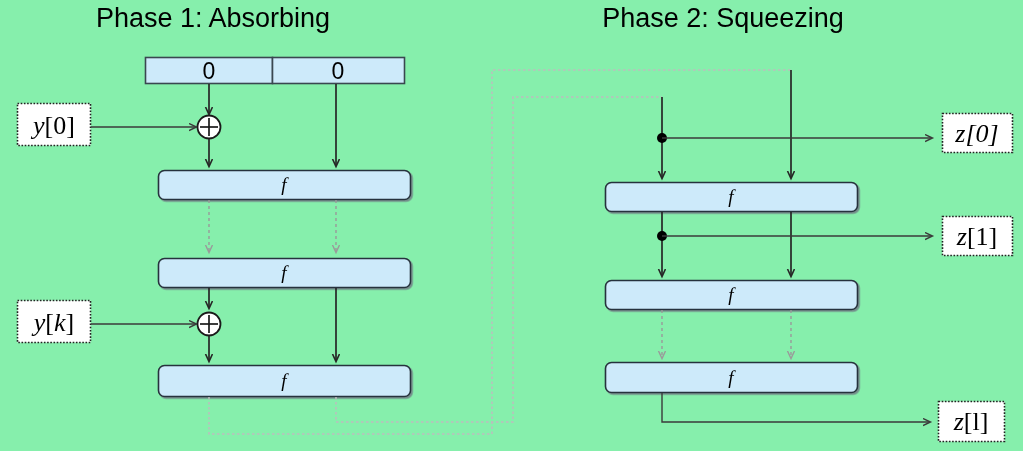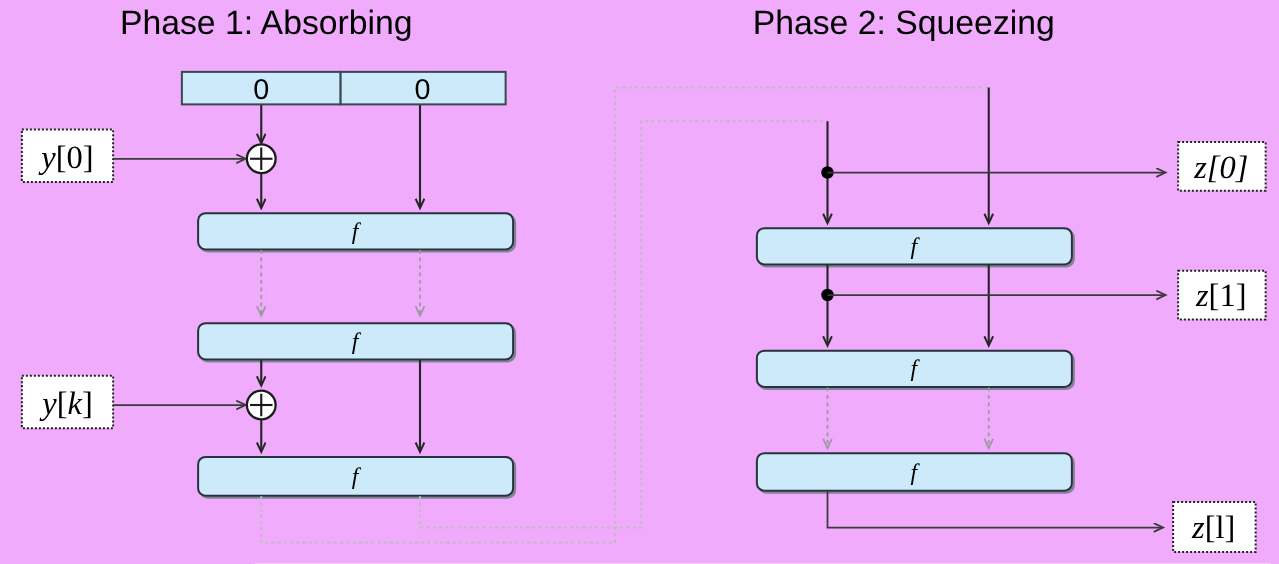--- a/index.html
+++ b/index.html
@@ -7,21 +7,21 @@
     padding: 0;
     background: #ffffff;
   }
   body {
     font-family: "Liberation Sans", sans-serif;
   }
   #canvas {
     position: relative;
     width: 1023px;
     height: 451px;
-    background: #f0abfc;
+    background: #86efac;
     overflow: hidden;
   }
   svg#diagram {
     position: absolute;
     left: 0;
     top: 0;
     width: 1023px;
     height: 451px;
   }
   .phase-title {

